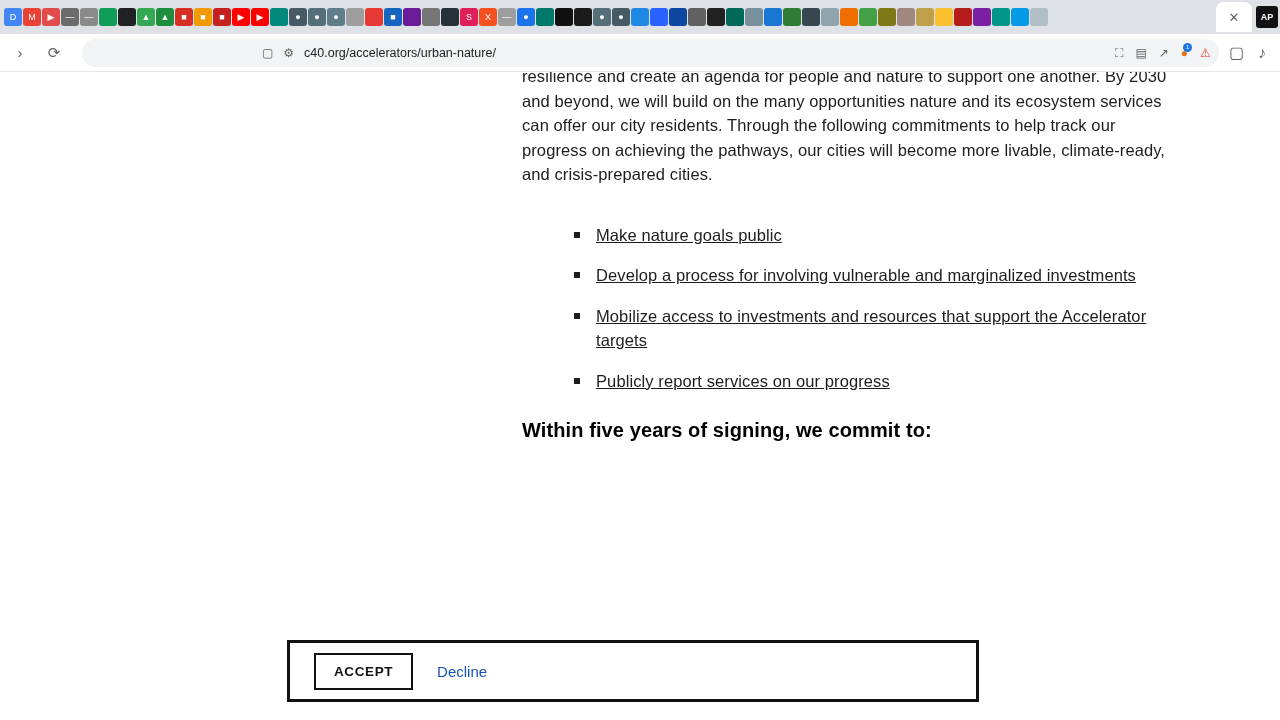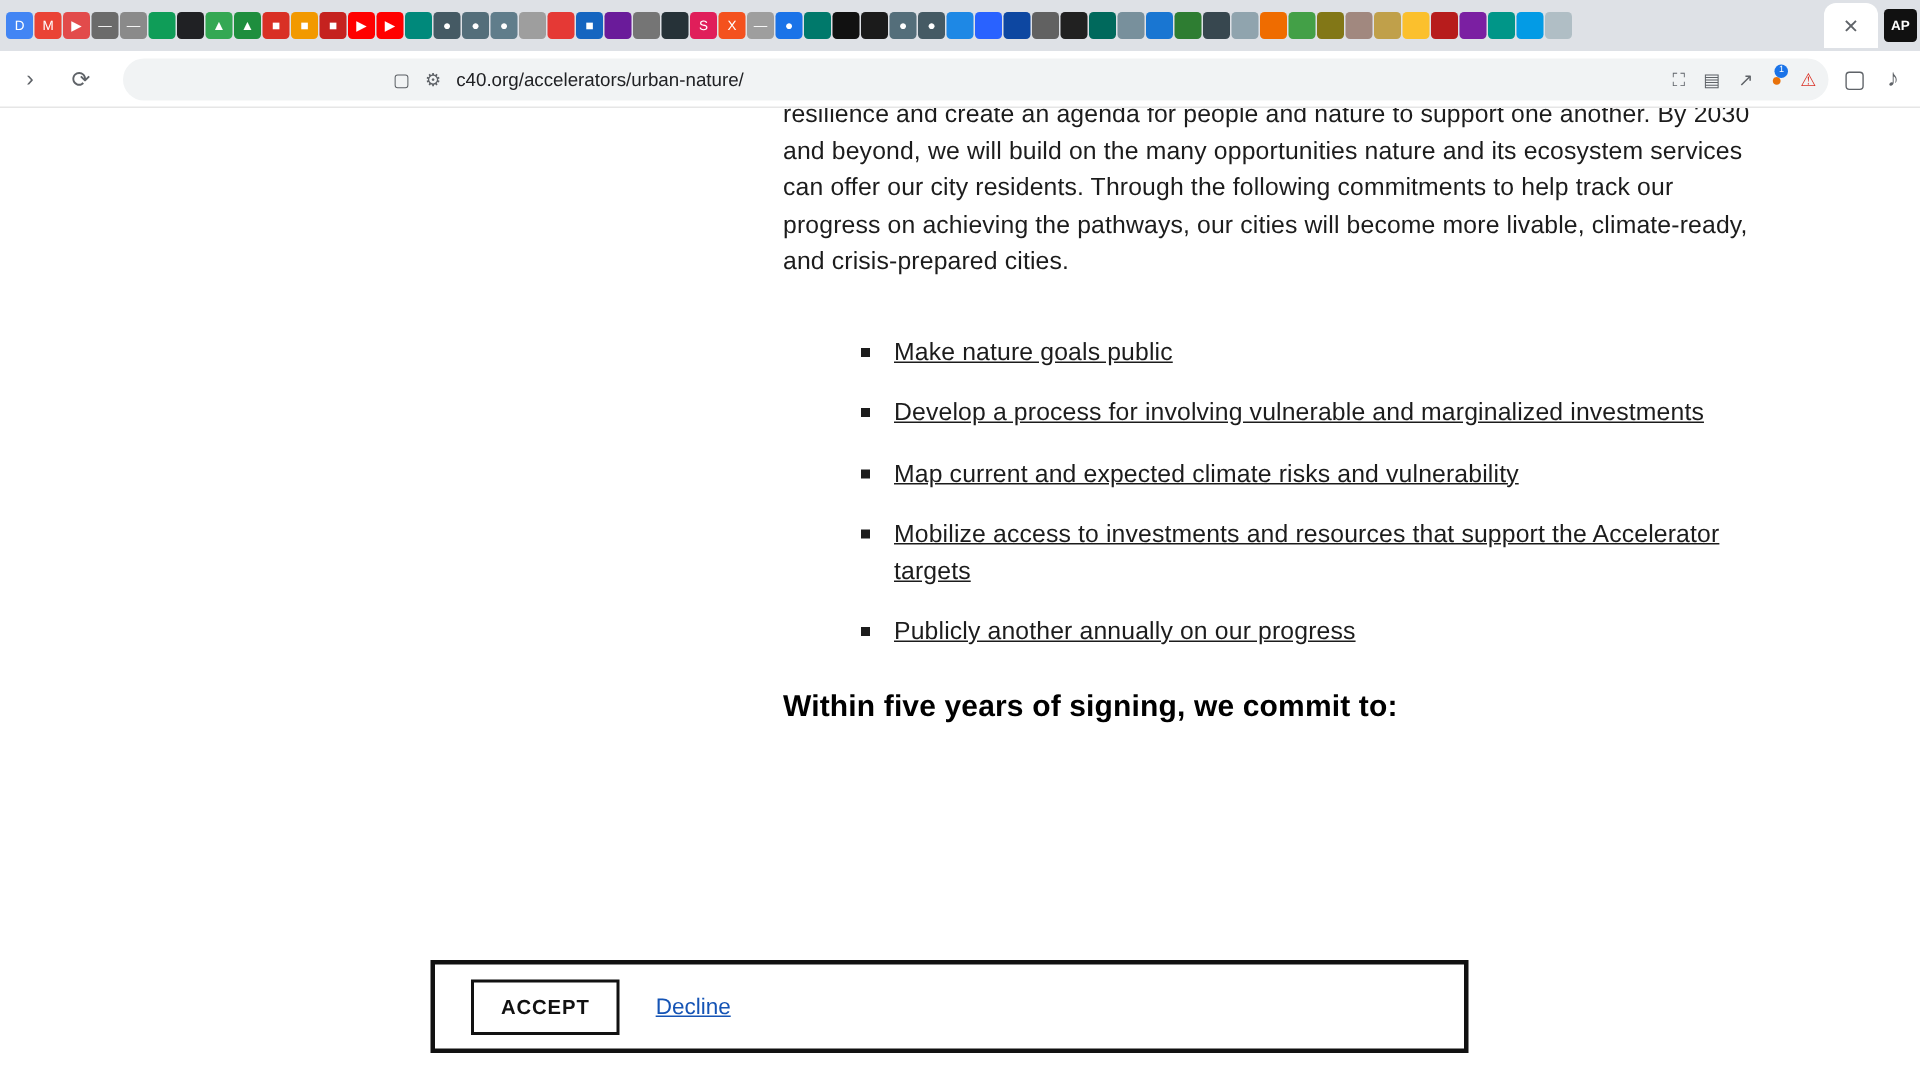--- a/index.html
+++ b/index.html
@@ -240,21 +240,20 @@
     letter-spacing: 0.6px;
     padding: 9px 18px;
     cursor: pointer;
     font-family: "Liberation Sans", sans-serif;
   }
   .decline-btn {
     background: none;
     border: none;
     color: #1554b5;
     font-size: 15px;
-    text-decoration: underline;
     cursor: pointer;
     font-family: "Liberation Sans", sans-serif;
   }
 
   
   .webcam {
     position: absolute;
     right: 0; top: 0;
     width: 168px; height: 110px;
     overflow: hidden;
@@ -406,23 +405,22 @@
       <span>♪</span>
     </div>
   </div>
 
   <div class="page">
     <div class="content">
       <p class="para">resilience and create an agenda for people and nature to support one another. By 2030 and beyond, we will build on the many opportunities nature and its ecosystem services can offer our city residents. Through the following commitments to help track our progress on achieving the pathways, our cities will become more livable, climate-ready, and crisis-prepared cities.</p>
       <ul class="commit">
         <li>Make nature goals public</li>
         <li>Develop a process for involving vulnerable and marginalized investments</li>
-        <li>Map current and expected climate risks and vulnerability</li>
         <li>Mobilize access to investments and resources that support the Accelerator targets</li>
-        <li>Publicly another annually on our progress</li>
+        <li>Publicly report services on our progress</li>
       </ul>
       <h2 class="section-head-2">Within five years of signing, we commit to:</h2>
     </div>
   </div>
 
   <div class="cookie">
     <button class="accept-btn">ACCEPT</button>
     <button class="decline-btn">Decline</button>
   </div>
 

